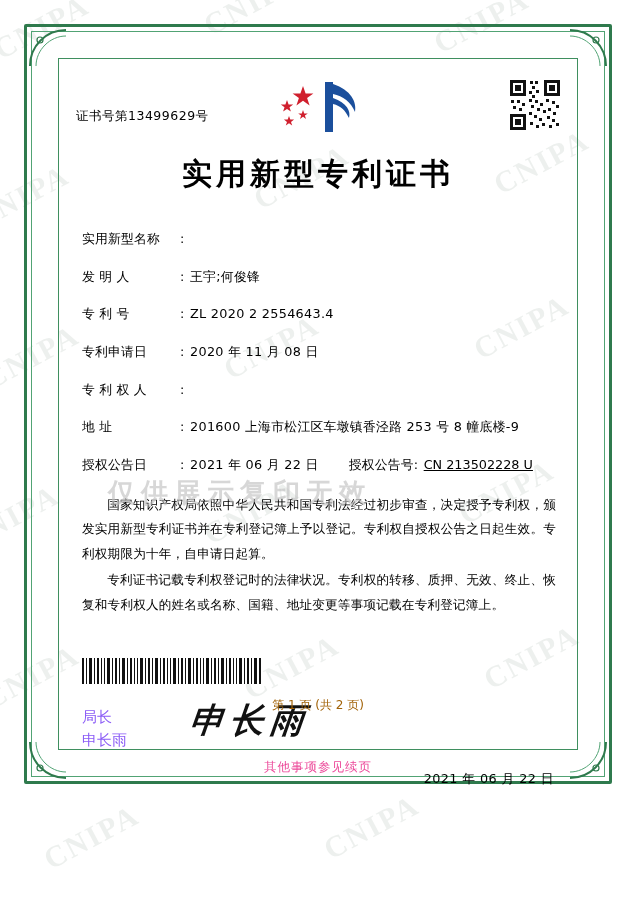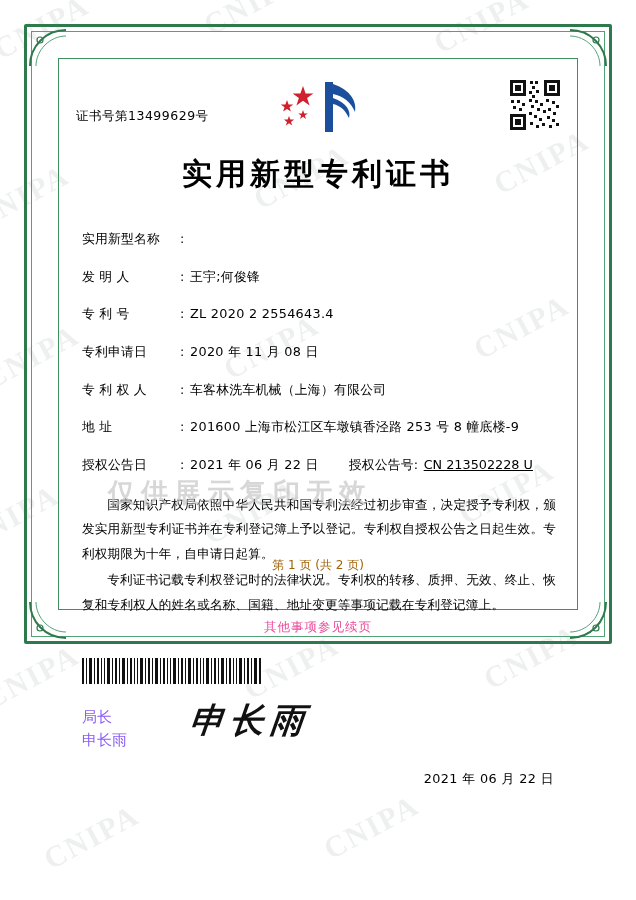--- a/index.html
+++ b/index.html
@@ -34,21 +34,21 @@
     transform: rotate(-28deg);
     white-space: nowrap;
   }
 
   
   .cert {
     position: absolute;
     left: 24px;
     top: 24px;
     width: 588px;
-    height: 620px;
+    height: 760px;
     z-index: 1;
   }
   .border-outer {
     position: absolute;
     inset: 0;
     border: 3px solid #2f7a4d;
     border-radius: 2px;
   }
   .border-deco {
     position: absolute;
@@ -401,21 +401,20 @@
 
       <div class="field-row">
         <div class="field-label">专利申请日</div>
         <div class="field-colon">:</div>
         <div class="field-value">2020 年 11 月 08 日</div>
       </div>
 
       <div class="field-row">
         <div class="field-label">专 利 权 人</div>
         <div class="field-colon">:</div>
-        <div class="field-value">车客林洗车机械（上海）有限公司</div>
       </div>
 
       <div class="field-row">
         <div class="field-label">地 址</div>
         <div class="field-colon">:</div>
         <div class="field-value">201600 上海市松江区车墩镇香泾路 253 号 8 幢底楼-9</div>
       </div>
 
       <div class="field-row two-col">
         <div class="field-label">授权公告日</div>

